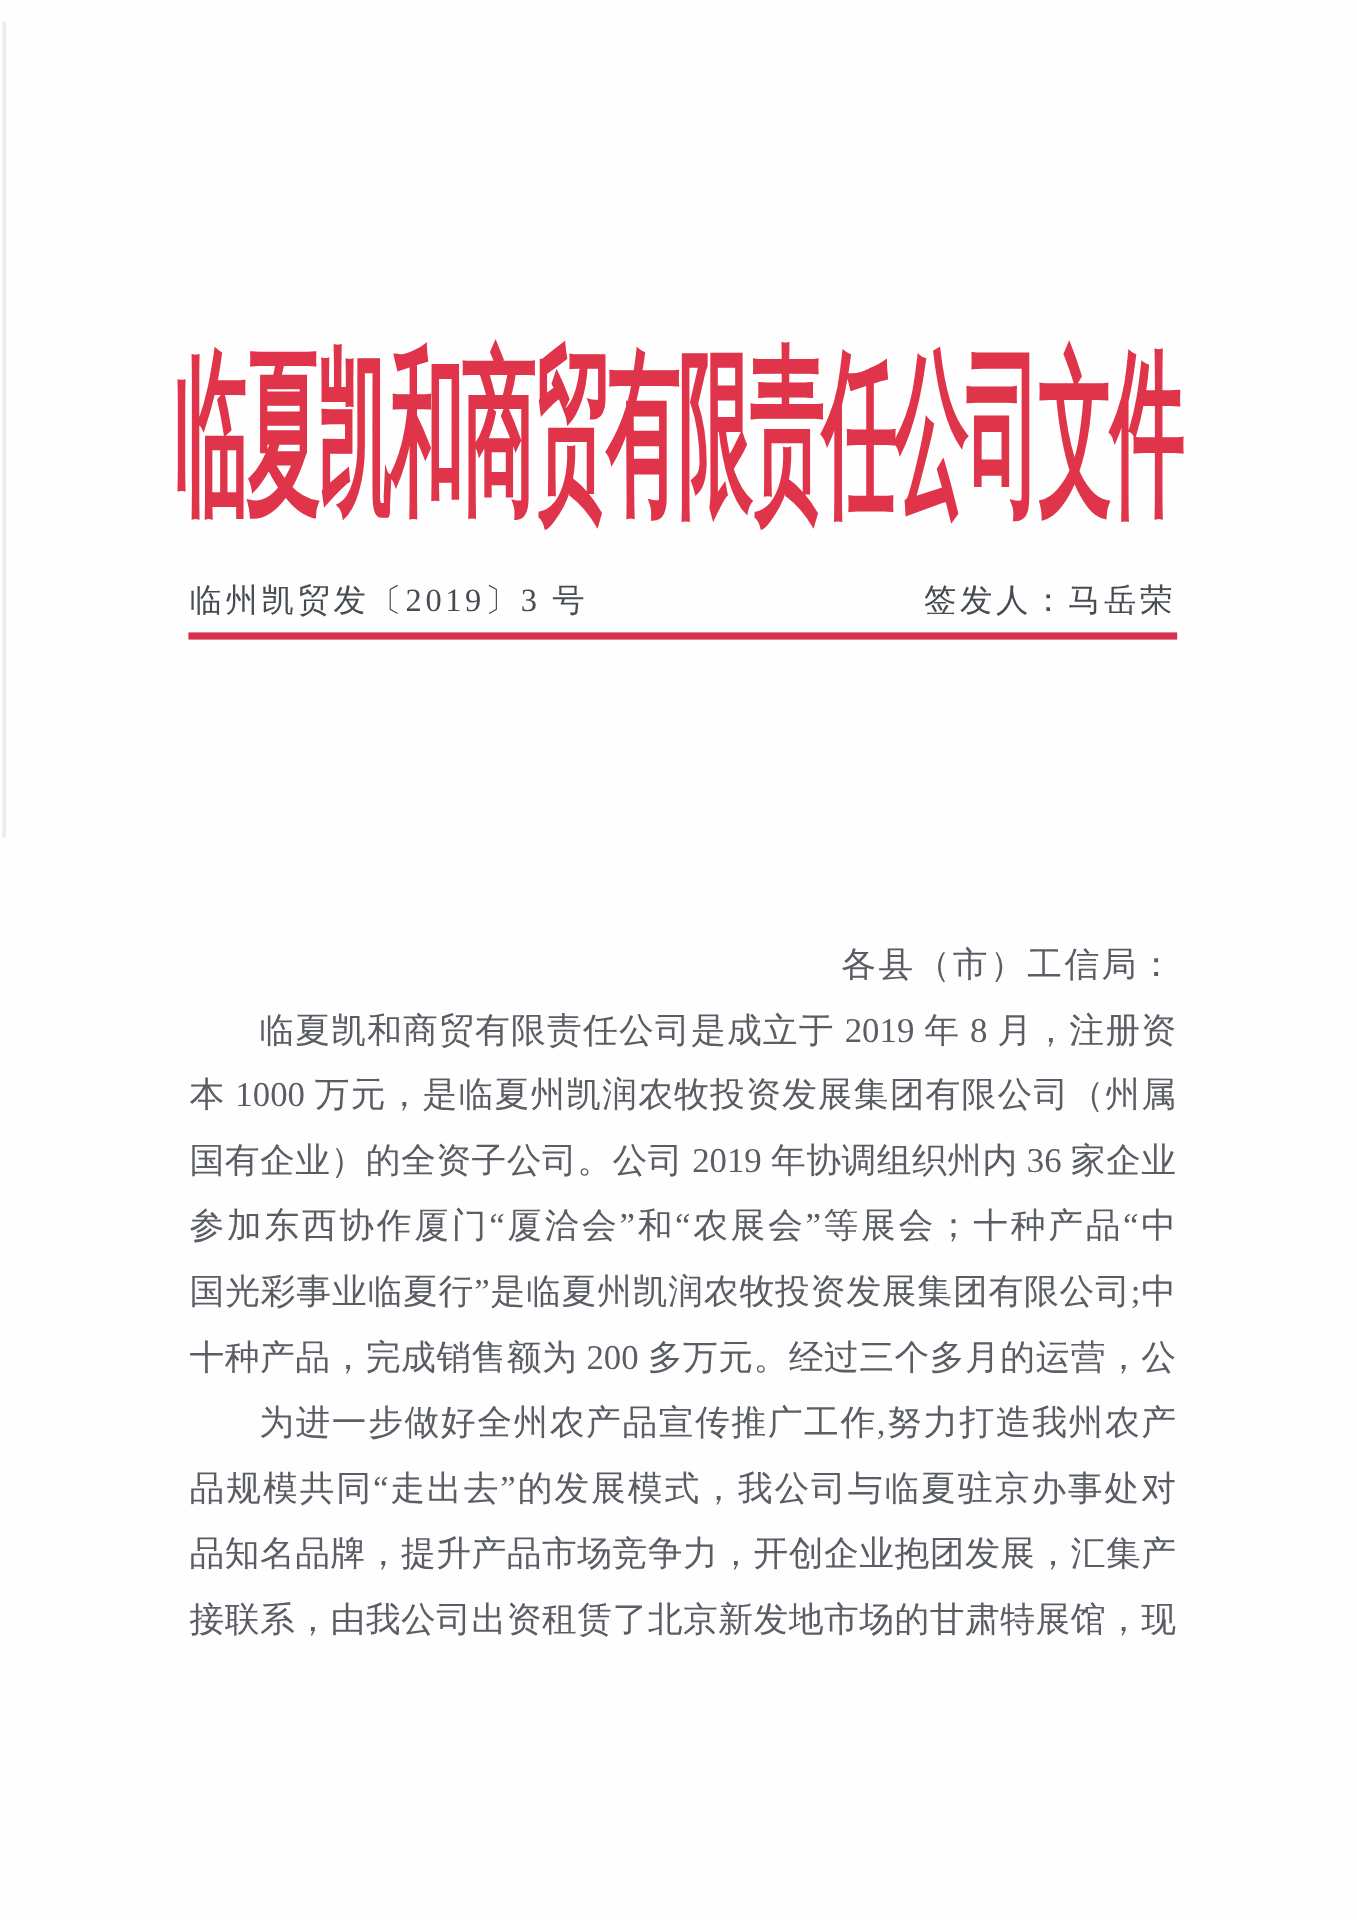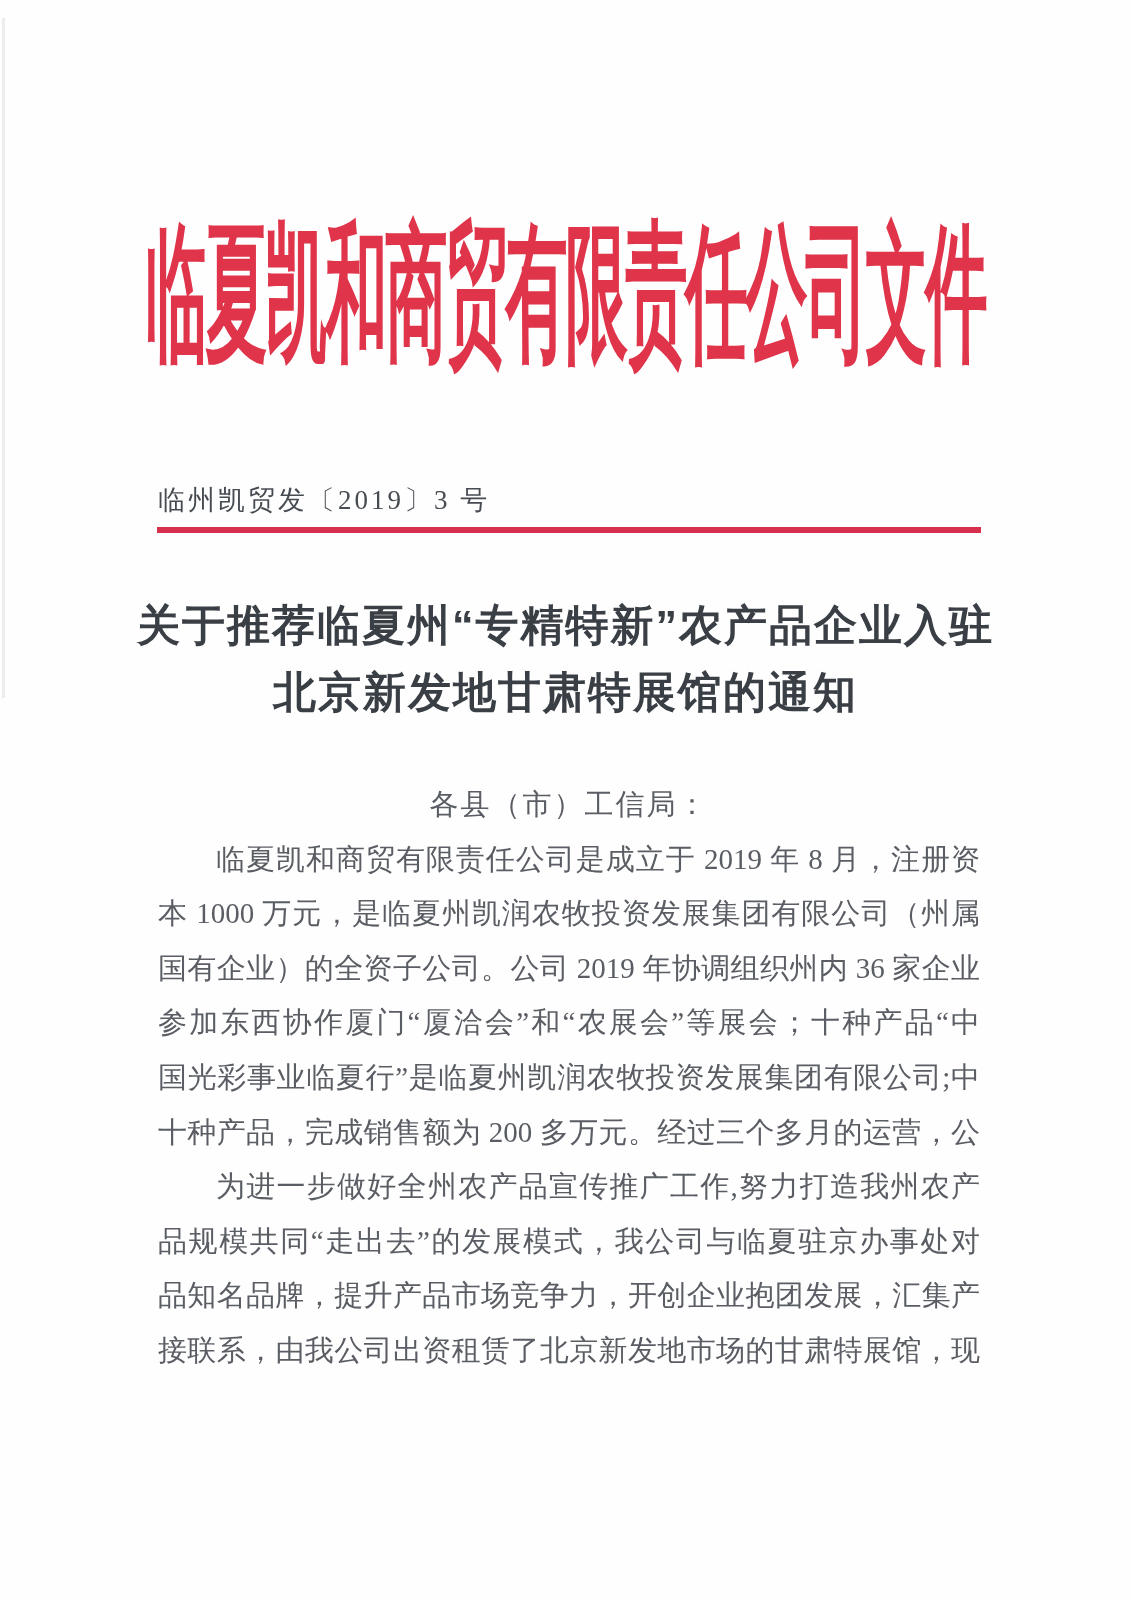--- a/index.html
+++ b/index.html
@@ -25,21 +25,21 @@
     background: #ededed;
   }
   
   .org-header {
     position: absolute;
     top: 252px;
     left: 0;
     width: 100%;
     height: 152px;
     display: flex;
-    align-items: flex-start;
+    align-items: flex-end;
     justify-content: center;
   }
   .org-header .stretch {
     font-family: "DejaVu Serif", "Liberation Serif", serif;
     font-size: 62px;
     font-weight: bold;
     color: #df3449;
     letter-spacing: -2px;
     white-space: nowrap;
     transform: scaleY(2.42);
@@ -85,21 +85,21 @@
   .body-block {
     position: absolute;
     top: 777px;
     left: 158px;
     width: 822px;
     font-size: 29px;
     line-height: 54.6px;
     color: #5a5e64;
   }
   .salutation {
-    text-align: center;
+    text-align: right;
     height: 54.6px;
     letter-spacing: 2px;
   }
   .bline {
     height: 54.6px;
     text-align: justify;
     text-align-last: justify;
     text-justify: inter-character;
     white-space: nowrap;
   }
@@ -113,28 +113,25 @@
 <div class="page">
 
   <div class="scan-edge"></div>
 
   <div class="org-header">
     <span class="stretch">临夏凯和商贸有限责任公司文件</span>
   </div>
 
   <div class="doc-info">
     <span>临州凯贸发〔2019〕3 号</span>
+    <span>签发人：马岳荣</span>
   </div>
 
   <div class="divider"></div>
 
-  <div class="doc-title">
-    <div>关于推荐临夏州“专精特新”农产品企业入驻</div>
-    <div>北京新发地甘肃特展馆的通知</div>
-  </div>
 
   <div class="body-block">
     <div class="salutation">各县（市）工信局：</div>
     <div class="bline indent">临夏凯和商贸有限责任公司是成立于 2019 年 8 月，注册资</div>
     <div class="bline">本 1000 万元，是临夏州凯润农牧投资发展集团有限公司（州属</div>
     <div class="bline">国有企业）的全资子公司。公司 2019 年协调组织州内 36 家企业</div>
     <div class="bline">参加东西协作厦门“厦洽会”和“农展会”等展会；十种产品“中</div>
     <div class="bline">国光彩事业临夏行”是临夏州凯润农牧投资发展集团有限公司;中</div>
     <div class="bline">十种产品，完成销售额为 200 多万元。经过三个多月的运营，公</div>
     <div class="bline indent">为进一步做好全州农产品宣传推广工作,努力打造我州农产</div>

